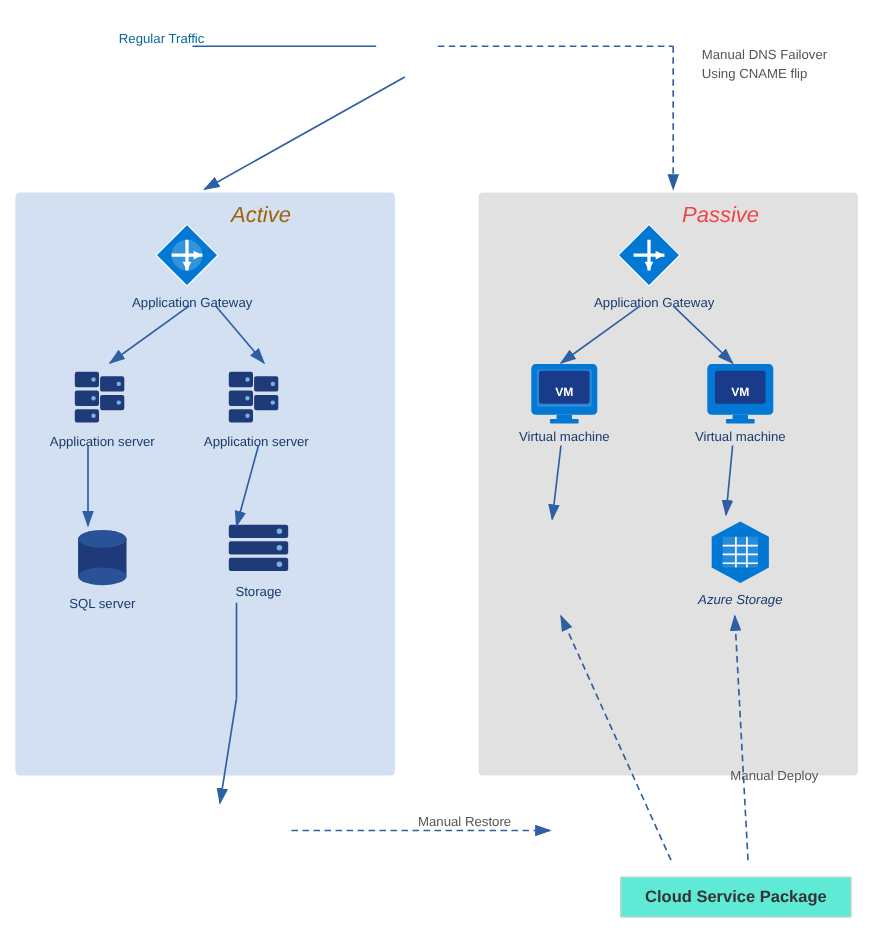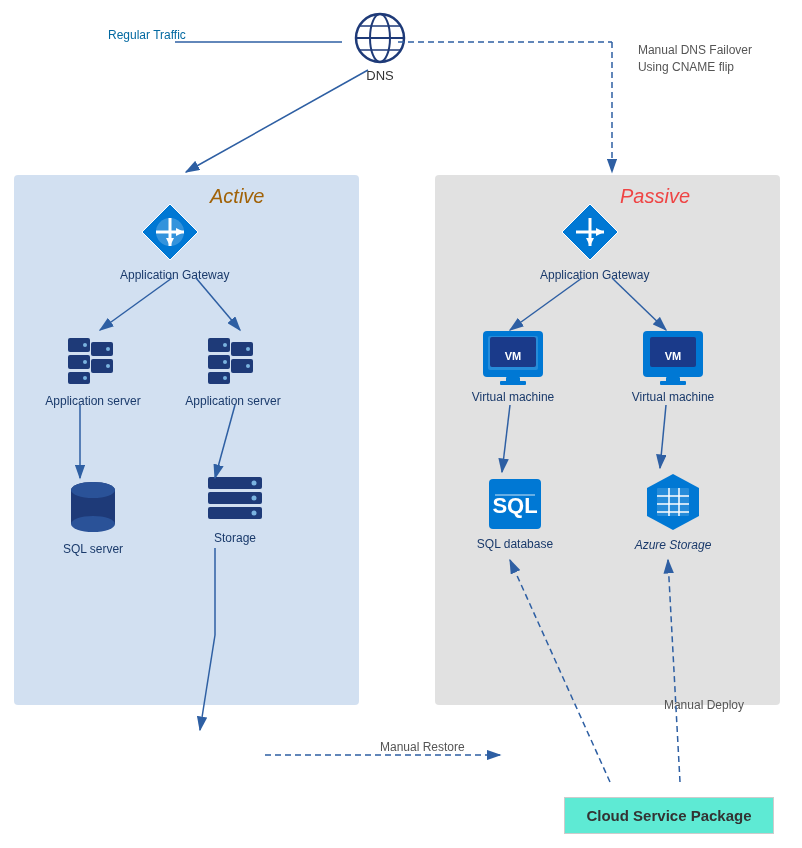--- a/index.html
+++ b/index.html
@@ -136,32 +136,20 @@
 
 <div class="diagram-container">
 
   <div class="active-box"></div>
 
   <div class="passive-box"></div>
 
   <div class="active-label">Active</div>
   <div class="passive-label">Passive</div>
 
-  <div class="dns-globe icon-block" style="position:absolute;top:10px;left:340px;">
-    <svg class="dns-icon" width="56" height="56" viewBox="0 0 56 56">
-      <circle cx="28" cy="28" r="24" fill="none" stroke="#1e3a78" stroke-width="2.5"></circle>
-      <ellipse cx="28" cy="28" rx="10" ry="24" fill="none" stroke="#1e3a78" stroke-width="2"></ellipse>
-      <line x1="4" y1="28" x2="52" y2="28" stroke="#1e3a78" stroke-width="2"></line>
-      <line x1="8" y1="16" x2="48" y2="16" stroke="#1e3a78" stroke-width="1.5"></line>
-      <line x1="8" y1="40" x2="48" y2="40" stroke="#1e3a78" stroke-width="1.5"></line>
-
-      <rect x="15" y="0" width="26" height="56" rx="2" fill="none" stroke="#1e3a78" stroke-width="0"></rect>
-    </svg>
-    <div class="dns-label">DNS</div>
-  </div>
 
   <div class="label-regular-traffic">Regular Traffic</div>
 
   <div class="label-manual-dns">
     <span>Manual DNS Failover</span><br>
     <span>Using CNAME flip</span>
   </div>
 
   <div class="icon-block" style="position:absolute;top:200px;left:120px;width:100px;">
     <svg width="64" height="64" viewBox="0 0 64 64">
@@ -263,28 +251,20 @@
     <svg width="52" height="58" viewBox="0 0 52 58">
 
       <ellipse cx="26" cy="10" rx="22" ry="8" fill="#1e3a78"></ellipse>
       <rect x="4" y="10" width="44" height="34" fill="#1e3a78"></rect>
       <ellipse cx="26" cy="44" rx="22" ry="8" fill="#2a5298"></ellipse>
       <ellipse cx="26" cy="10" rx="22" ry="8" fill="#2a5298"></ellipse>
     </svg>
     <div class="icon-label">SQL server</div>
   </div>
 
-  <div class="icon-block" style="position:absolute;top:475px;left:460px;width:110px;">
-    <svg width="60" height="58" viewBox="0 0 60 58">
-      <rect x="4" y="4" width="52" height="50" rx="4" fill="#0078d4"></rect>
-      <text x="30" y="38" text-anchor="middle" font-size="22" fill="#fff" font-weight="bold">SQL</text>
-      <line x1="10" y1="20" x2="50" y2="20" stroke="#fff" stroke-width="2" opacity="0.4"></line>
-    </svg>
-    <div class="icon-label">SQL database</div>
-  </div>
 
   <div class="icon-block" style="position:absolute;top:470px;left:618px;width:110px;font-style:italic;">
     <svg width="64" height="64" viewBox="0 0 64 64">
 
       <polygon points="32,4 58,18 58,46 32,60 6,46 6,18" fill="#0078d4"></polygon>
 
       <rect x="16" y="18" width="32" height="28" rx="1" fill="#fff" opacity="0.15"></rect>
       <line x1="16" y1="26" x2="48" y2="26" stroke="#fff" stroke-width="1.5"></line>
       <line x1="16" y1="34" x2="48" y2="34" stroke="#fff" stroke-width="1.5"></line>
       <line x1="16" y1="42" x2="48" y2="42" stroke="#fff" stroke-width="1.5"></line>

